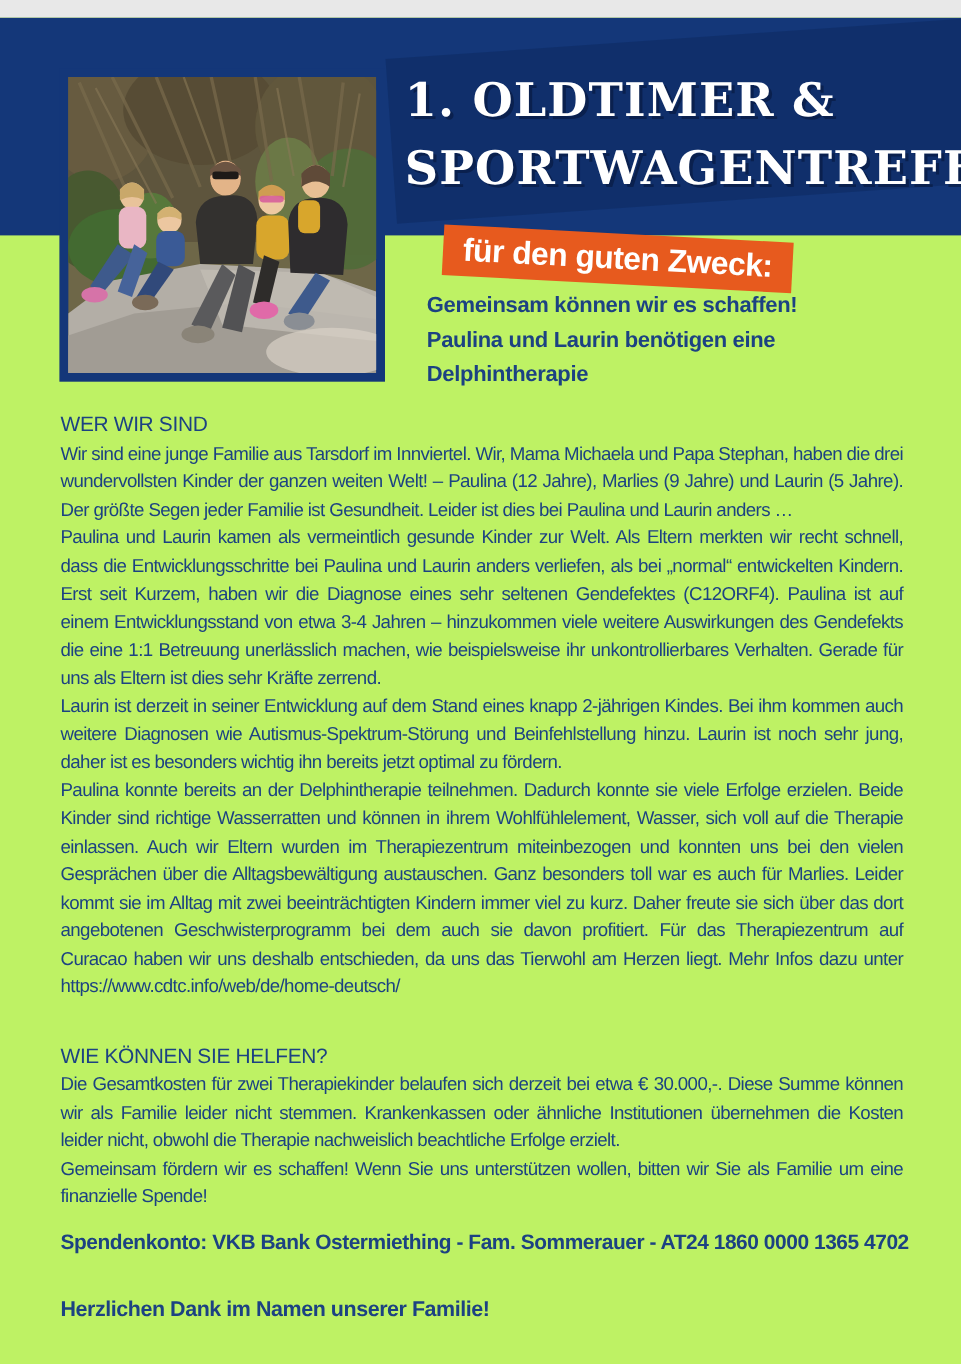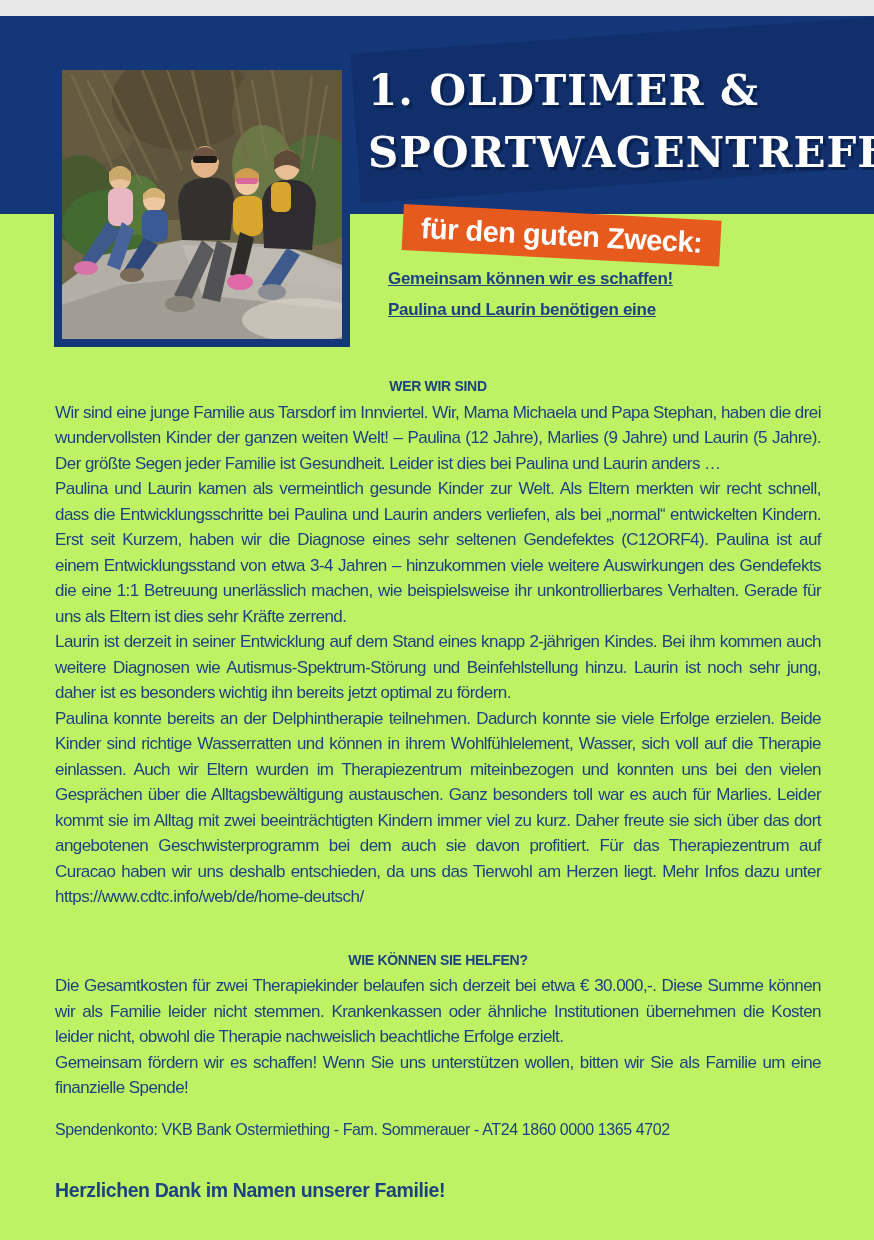--- a/index.html
+++ b/index.html
@@ -38,39 +38,38 @@
     background:#e75a1e; transform:rotate(3deg); transform-origin:left top;
     display:flex; align-items:center; justify-content:center; z-index:4;
   }
   .banner span {
     color:#ffffff; font-weight:bold; font-size:29px; letter-spacing:-0.5px;
     white-space:nowrap;
   }
   
   .subtitle {
     position:absolute; left:388px; top:247px; width:470px;
-    font-weight:bold; font-size:17px; line-height:31px; color:#1c4282;
+    font-weight:bold; font-size:20px; line-height:31px; color:#1c4282;
     letter-spacing:-0.3px;
-    text-decoration:underline;
   }
   
   .content {
     position:absolute; left:55px; top:358px; width:766px;
     font-size:17px; line-height:25.5px; letter-spacing:-0.55px;
     text-align:justify;
   }
   .section-heading {
-    font-weight:bold; font-size:14px; letter-spacing:-0.3px;
-    text-align:center;
+    font-weight:normal; font-size:19px; letter-spacing:-0.3px;
+    text-align:left;
   }
   .section + .section .section-heading { margin-top:38px; }
   .content p { margin:0; }
   .url-italic { }
   .donation-line {
-    margin-top:16px; font-weight:normal; font-size:16px; letter-spacing:-0.4px;
+    margin-top:16px; font-weight:bold; font-size:19px; letter-spacing:-0.4px;
     text-align:left; white-space:nowrap;
   }
   .thanks-block { margin-top:30px; text-align:left; }
   .thanks-line {
     font-weight:bold; font-size:19.5px; letter-spacing:-0.4px; line-height:36px;
   }
   
   .footer-band {
     position:absolute; left:0; bottom:0; width:874px; height:10px;
     background:#143779;
@@ -151,20 +150,21 @@
     </svg>
   </div>
 
   <div class="banner">
     <span>für den guten Zweck:</span>
   </div>
 
   <div class="subtitle">
     <div>Gemeinsam können wir es schaffen!</div>
     <div>Paulina und Laurin benötigen eine</div>
+    <div>Delphintherapie</div>
   </div>
 
   <div class="content">
 
     <div class="section">
       <div class="section-heading">WER WIR SIND</div>
       <p>Wir sind eine junge Familie aus Tarsdorf im Innviertel. Wir, Mama Michaela und Papa Stephan, haben die drei wundervollsten Kinder der ganzen weiten Welt! – Paulina (12 Jahre), Marlies (9 Jahre) und Laurin (5 Jahre). Der größte Segen jeder Familie ist Gesundheit. Leider ist dies bei Paulina und Laurin anders …</p>
       <p>Paulina und Laurin kamen als vermeintlich gesunde Kinder zur Welt. Als Eltern merkten wir recht schnell, dass die Entwicklungsschritte bei Paulina und Laurin anders verliefen, als bei „normal“ entwickelten Kindern. Erst seit Kurzem, haben wir die Diagnose eines sehr seltenen Gendefektes (C12ORF4). Paulina ist auf einem Entwicklungsstand von etwa 3-4 Jahren – hinzukommen viele weitere Auswirkungen des Gendefekts die eine 1:1 Betreuung unerlässlich machen, wie beispielsweise ihr unkontrollierbares Verhalten. Gerade für uns als Eltern ist dies sehr Kräfte zerrend.</p>
       <p>Laurin ist derzeit in seiner Entwicklung auf dem Stand eines knapp 2-jährigen Kindes. Bei ihm kommen auch weitere Diagnosen wie Autismus-Spektrum-Störung und Beinfehlstellung hinzu. Laurin ist noch sehr jung, daher ist es besonders wichtig ihn bereits jetzt optimal zu fördern.</p>
     </div>

